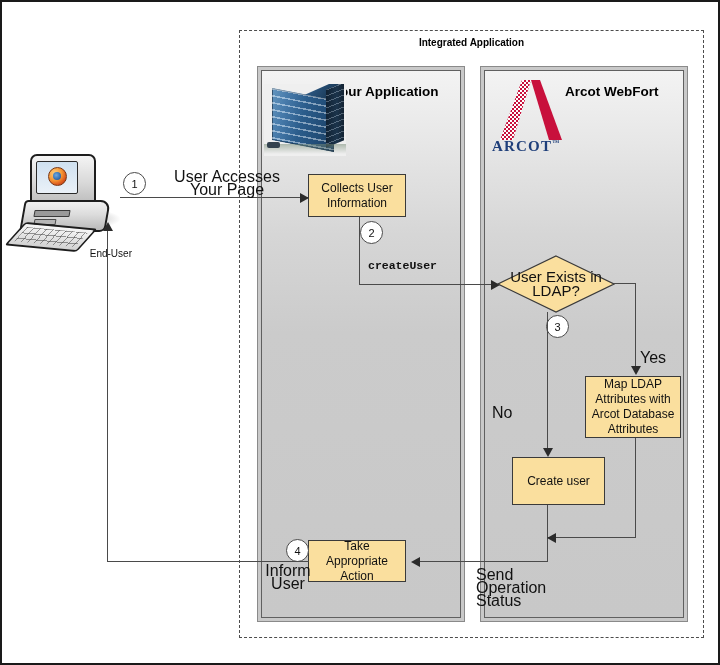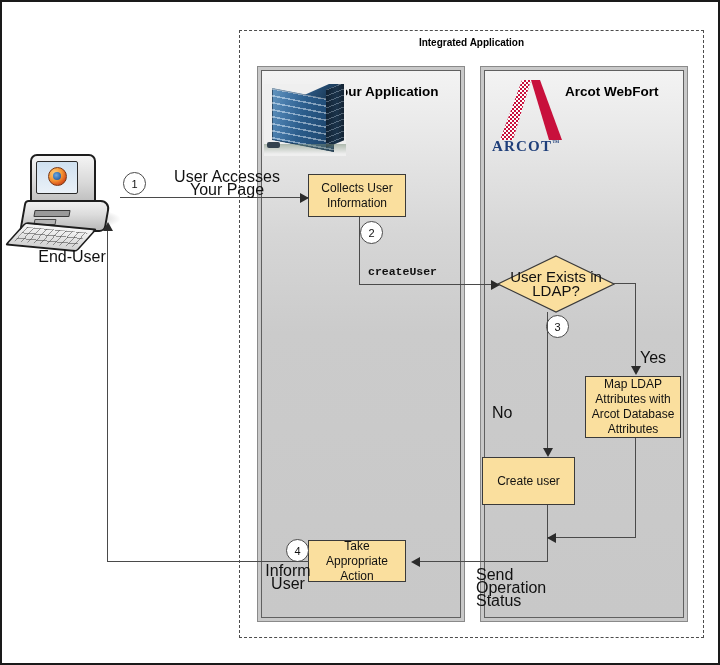--- a/index.html
+++ b/index.html
@@ -167,22 +167,22 @@
     border:2px solid #1d1d1d;border-radius:3px;
     transform:skewX(-42deg) skewY(5deg) scaleY(.9);
   }
   .kbd-keys{
     position:absolute;left:4px;top:3px;right:4px;bottom:3px;
     background-image:
       repeating-linear-gradient(to right,rgba(70,70,70,.55) 0 1px,transparent 1px 7px),
       repeating-linear-gradient(to bottom,rgba(70,70,70,.55) 0 1px,transparent 1px 6px);
   }
   .pc-label{
-    position:absolute;left:0;top:96px;width:120px;text-align:center;
-    font-size:16px;color:#111;
+    position:absolute;left:0;top:96px;width:120px;text-align:right;
+    font-size:10px;color:#111;
   }
 
   
   .bldg{position:absolute;overflow:hidden;}
   .bldg-sky{position:absolute;inset:0;background:#efefef;}
   .bldg-body{
     position:absolute;left:8px;top:10px;width:62px;height:52px;
     background:linear-gradient(105deg,#6fa4cf 0%,#4e85b8 22%,#2f6496 48%,#24527f 75%,#1b3d5f 100%);
     transform:skewY(11deg);
     box-shadow:0 0 0 1px rgba(20,40,60,.6) inset;
@@ -295,21 +295,21 @@
     <span>Collects User
 Information</span>
   </div>
 
   <div class="ln lnv" style="left:357px;top:215px;width:1.4px;height:68px;"></div>
   <div class="ln lnh" style="left:357px;top:282px;width:140px;"></div>
   <div class="arrow arrow-r" style="left:489px;top:278px;"></div>
   <div class="marker" style="left:358px;top:219px;">
       <span>2</span>
     </div>
-  <div class="mono" style="left:366px;top:263px;">createUser</div>
+  <div class="mono" style="left:366px;top:257px;">createUser</div>
 
   <div class="diamond-wrap" style="left:495px;top:253px;width:118px;height:58px;">
     <svg width="118" height="58" viewBox="0 0 118 58">
       <polygon points="59,1 117,29 59,57 1,29" fill="#FADF9E" stroke="#3a3a3a" stroke-width="1.2"></polygon>
     </svg>
     <div class="diamond-label">User Exists in
 LDAP?</div>
   </div>
   <div class="marker" style="left:544px;top:313px;">
       <span>3</span>
@@ -324,21 +324,21 @@
     <span>Map LDAP
 Attributes with
 Arcot Database
 Attributes</span>
   </div>
 
   <div class="ln lnv" style="left:545px;top:310px;width:1.4px;height:140px;"></div>
   <div class="arrow arrow-d" style="left:541px;top:446px;"></div>
   <div class="lbl" style="left:490px;top:404px;width:24px;text-align:left;">No</div>
 
-  <div class="pbox" style="left:480px;top:455px;width:93px;height:48px;">
+  <div class="pbox" style="left:510px;top:455px;width:93px;height:48px;">
     <span>Create user</span>
   </div>
 
   <div class="ln lnv" style="left:545px;top:503px;width:1.4px;height:57px;"></div>
 
   <div class="ln lnv" style="left:633px;top:436px;width:1.4px;height:100px;"></div>
   <div class="ln lnh" style="left:546px;top:535px;width:88px;"></div>
   <div class="arrow arrow-l" style="left:545px;top:531px;"></div>
 
   <div class="ln lnh" style="left:414px;top:559px;width:132px;"></div>

